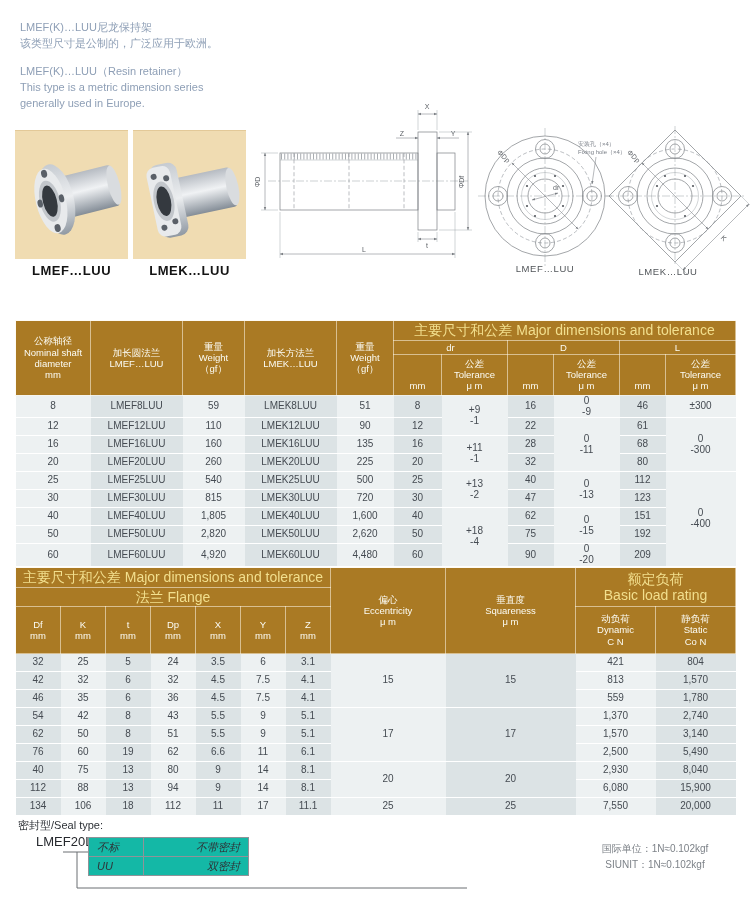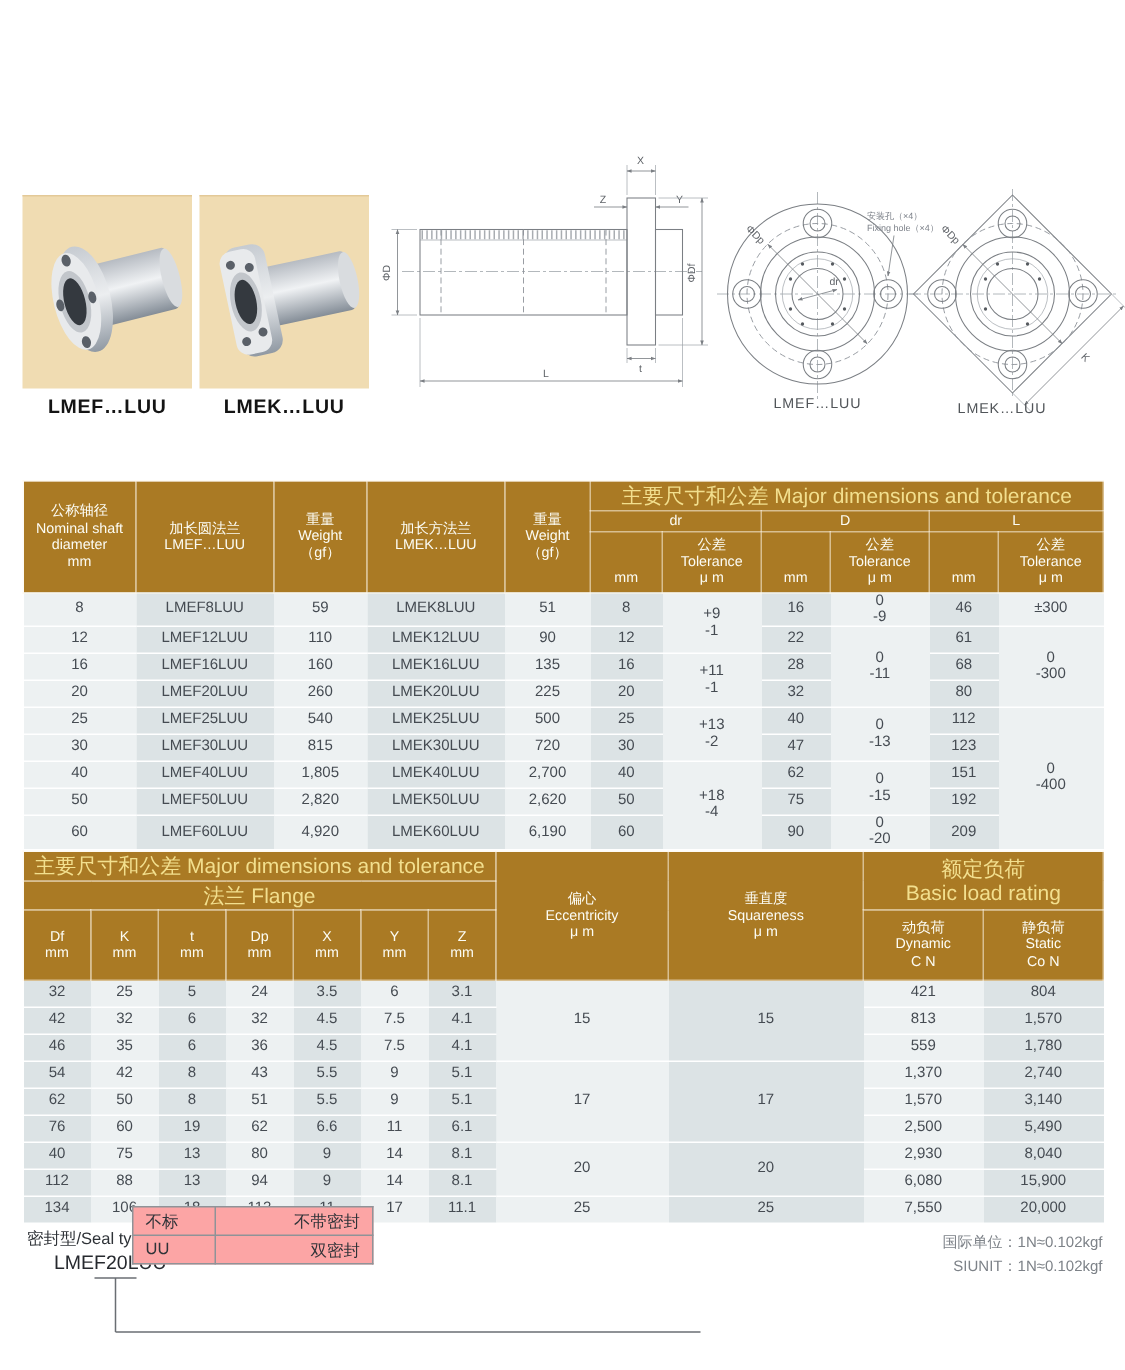--- a/index.html
+++ b/index.html
@@ -44,38 +44,46 @@
   tr.h17{height:17px;} tr.h13{height:13px;} tr.h41{height:41px;} tr.h47{height:47px;}
   table.big td{font-size:10px;color:#454b52;text-align:center;height:17px;padding:0;
       border-top:1px solid #fff;white-space:pre-line;line-height:1.08;vertical-align:middle;}
   td.c-light{background:#edf1f2;}
   td.c-dark{background:#dce3e5;}
   td.multi{font-size:8.5px;}
 
   
   .seal-title{position:absolute;left:18px;top:818px;font-size:11px;color:#2e3237;}
   .seal-example{position:absolute;left:36px;top:834px;font-size:13px;color:#26292e;}
-  table.mini{border-collapse:collapse;position:absolute;top:804px;background:#fca5a5;}
+  table.mini{border-collapse:collapse;position:absolute;top:837px;background:#14b8a6;font-style:italic;}
   table.mini.zh{left:88px;}
   table.mini.en{left:243px;}
   table.mini td{border:1px solid #8f9398;font-size:11px;color:#2f3338;padding:1px 8px;height:16px;white-space:nowrap;}
   table.mini.zh td:first-child{width:38px;}
   table.mini.zh td:last-child{width:88px;text-align:right;}
   table.mini.en td:first-child{width:56px;}
   table.mini.en td:last-child{width:140px;}
   .seal-lines{position:absolute;left:15px;top:830px;width:470px;height:70px;}
 
-  .si-note{position:absolute;left:575px;top:821px;width:160px;text-align:right;
+  .si-note{position:absolute;left:575px;top:841px;width:160px;text-align:center;
            font-size:10px;color:#7d8288;line-height:1.6;}
 </style>
 </head>
 <body>
 
 <div class="page">
 
+  <div class="intro">
+    <div>LMEF(K)…LUU尼龙保持架</div>
+    <div>该类型尺寸是公制的，广泛应用于欧洲。</div>
+    <div class="gap"></div>
+    <div>LMEF(K)…LUU（Resin retainer）</div>
+    <div>This type is a metric dimension series</div>
+    <div>generally used in Europe.</div>
+  </div>
 
   <div class="photo-box left">
     <svg width="113" height="128" viewBox="0 0 113 128">
       <defs>
         <linearGradient id="metA" x1="0" y1="0" x2="0" y2="1">
           <stop offset="0" stop-color="#b6bbc2"></stop>
             <stop offset=".45" stop-color="#f0f2f4"></stop>
             <stop offset="1" stop-color="#848d97"></stop>
         </linearGradient>
         <linearGradient id="metB" x1="0" y1="0" x2="0" y2="1">
@@ -370,21 +378,21 @@
             <td class="c-light">720</td>
             <td class="c-dark">30</td>
             <td class="c-dark">47</td>
             <td class="c-dark">123</td>
           </tr>
           <tr>
             <td class="c-light">40</td>
             <td class="c-dark">LMEF40LUU</td>
             <td class="c-light">1,805</td>
             <td class="c-dark">LMEK40LUU</td>
-            <td class="c-light">2,700</td>
+            <td class="c-light">1,600</td>
             <td class="c-dark">40</td>
             <td rowspan="3" class="c-light multi">+18
 -4</td>
             <td class="c-dark">62</td>
             <td rowspan="2" class="c-light multi">0
 -15</td>
             <td class="c-dark">151</td>
           </tr>
           <tr>
             <td class="c-light">50</td>
@@ -394,21 +402,21 @@
             <td class="c-light">2,620</td>
             <td class="c-dark">50</td>
             <td class="c-dark">75</td>
             <td class="c-dark">192</td>
           </tr>
           <tr>
             <td class="c-light">60</td>
             <td class="c-dark">LMEF60LUU</td>
             <td class="c-light">4,920</td>
             <td class="c-dark">LMEK60LUU</td>
-            <td class="c-light">6,190</td>
+            <td class="c-light">4,480</td>
             <td class="c-dark">60</td>
             <td class="c-dark">90</td>
             <td class="c-light multi">0
 -20</td>
             <td class="c-dark">209</td>
           </tr>
         </tbody>
     </table>
   </div>
 

